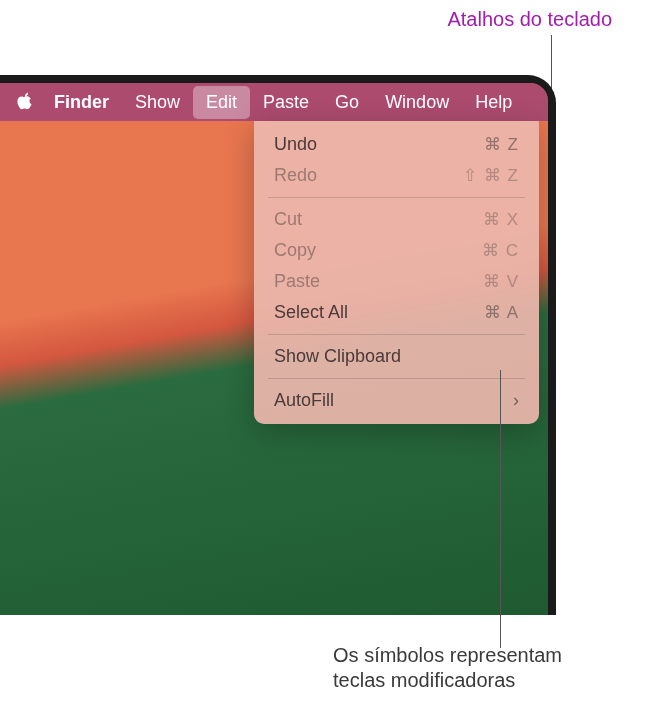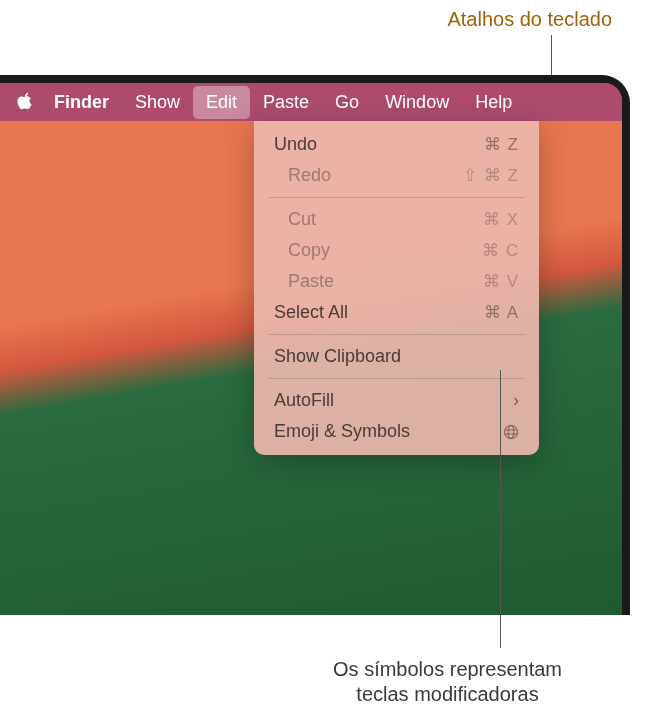--- a/index.html
+++ b/index.html
@@ -12,54 +12,54 @@
       height: 721px;
       font-family: -apple-system, "Helvetica Neue", Helvetica, Arial, sans-serif;
       background: white;
       position: relative;
       overflow: hidden;
     }
     .annotation-top {
       position: absolute;
       top: 8px;
       right: 50px;
-      color: #a16207;
+      color: #a21caf;
       font-size: 20px;
       text-align: right;
     }
     .annotation-line-top {
       position: absolute;
       top: 35px;
       left: 551px;
       width: 1px;
       height: 148px;
       background: #555;
     }
     .annotation-bottom {
       position: absolute;
-      bottom: 14px;
+      bottom: 28px;
       right: 100px;
       color: #3a3a3a;
       font-size: 20px;
-      text-align: center;
+      text-align: left;
       line-height: 1.25;
     }
     .annotation-line-bottom {
       position: absolute;
       top: 370px;
       left: 500px;
       width: 1px;
       height: 278px;
       background: #555;
     }
     .device-frame {
       position: absolute;
       top: 75px;
       left: 0;
-      width: 630px;
+      width: 556px;
       height: 540px;
       background: #1a1a1a;
       border-radius: 0 28px 0 0;
       padding: 8px 8px 0 0;
     }
     .screen {
       width: 100%;
       height: 100%;
       border-radius: 0 18px 0 0;
       overflow: hidden;
@@ -107,21 +107,20 @@
     }
     .dropdown-item {
       display: flex;
       justify-content: space-between;
       align-items: center;
       padding: 5px 20px;
       cursor: default;
     }
     .dropdown-item.disabled {
       color: rgba(74,58,56,0.48);
-      margin-left: 14px;
     }
     .dropdown-item .shortcut {
       font-size: 17px;
       letter-spacing: 1px;
       color: rgba(74,58,56,0.55);
     }
     .dropdown-item.disabled .shortcut {
       color: rgba(74,58,56,0.35);
     }
     .dropdown-separator {
@@ -194,28 +193,20 @@
       <div class="dropdown-item">
         <span>Show Clipboard</span>
       </div>
 
       <div class="dropdown-separator"></div>
 
       <div class="dropdown-item">
         <span>AutoFill</span>
         <span class="chevron">›</span>
       </div>
-      <div class="dropdown-item">
-        <span>Emoji &amp; Symbols</span>
-        <svg class="globe-icon" viewBox="0 0 16 16" fill="none" stroke="currentColor" stroke-width="1.1">
-          <circle cx="8" cy="8" r="6.5"></circle>
-          <ellipse cx="8" cy="8" rx="2.8" ry="6.5"></ellipse>
-          <path d="M1.8 6h12.4M1.8 10h12.4"></path>
-        </svg>
-      </div>
     </div>
   </div>
 </div>
 
 <div class="annotation-line-bottom"></div>
 <div class="annotation-bottom">
   <div>Os símbolos representam</div>
   <div>teclas modificadoras</div>
 </div>
 

